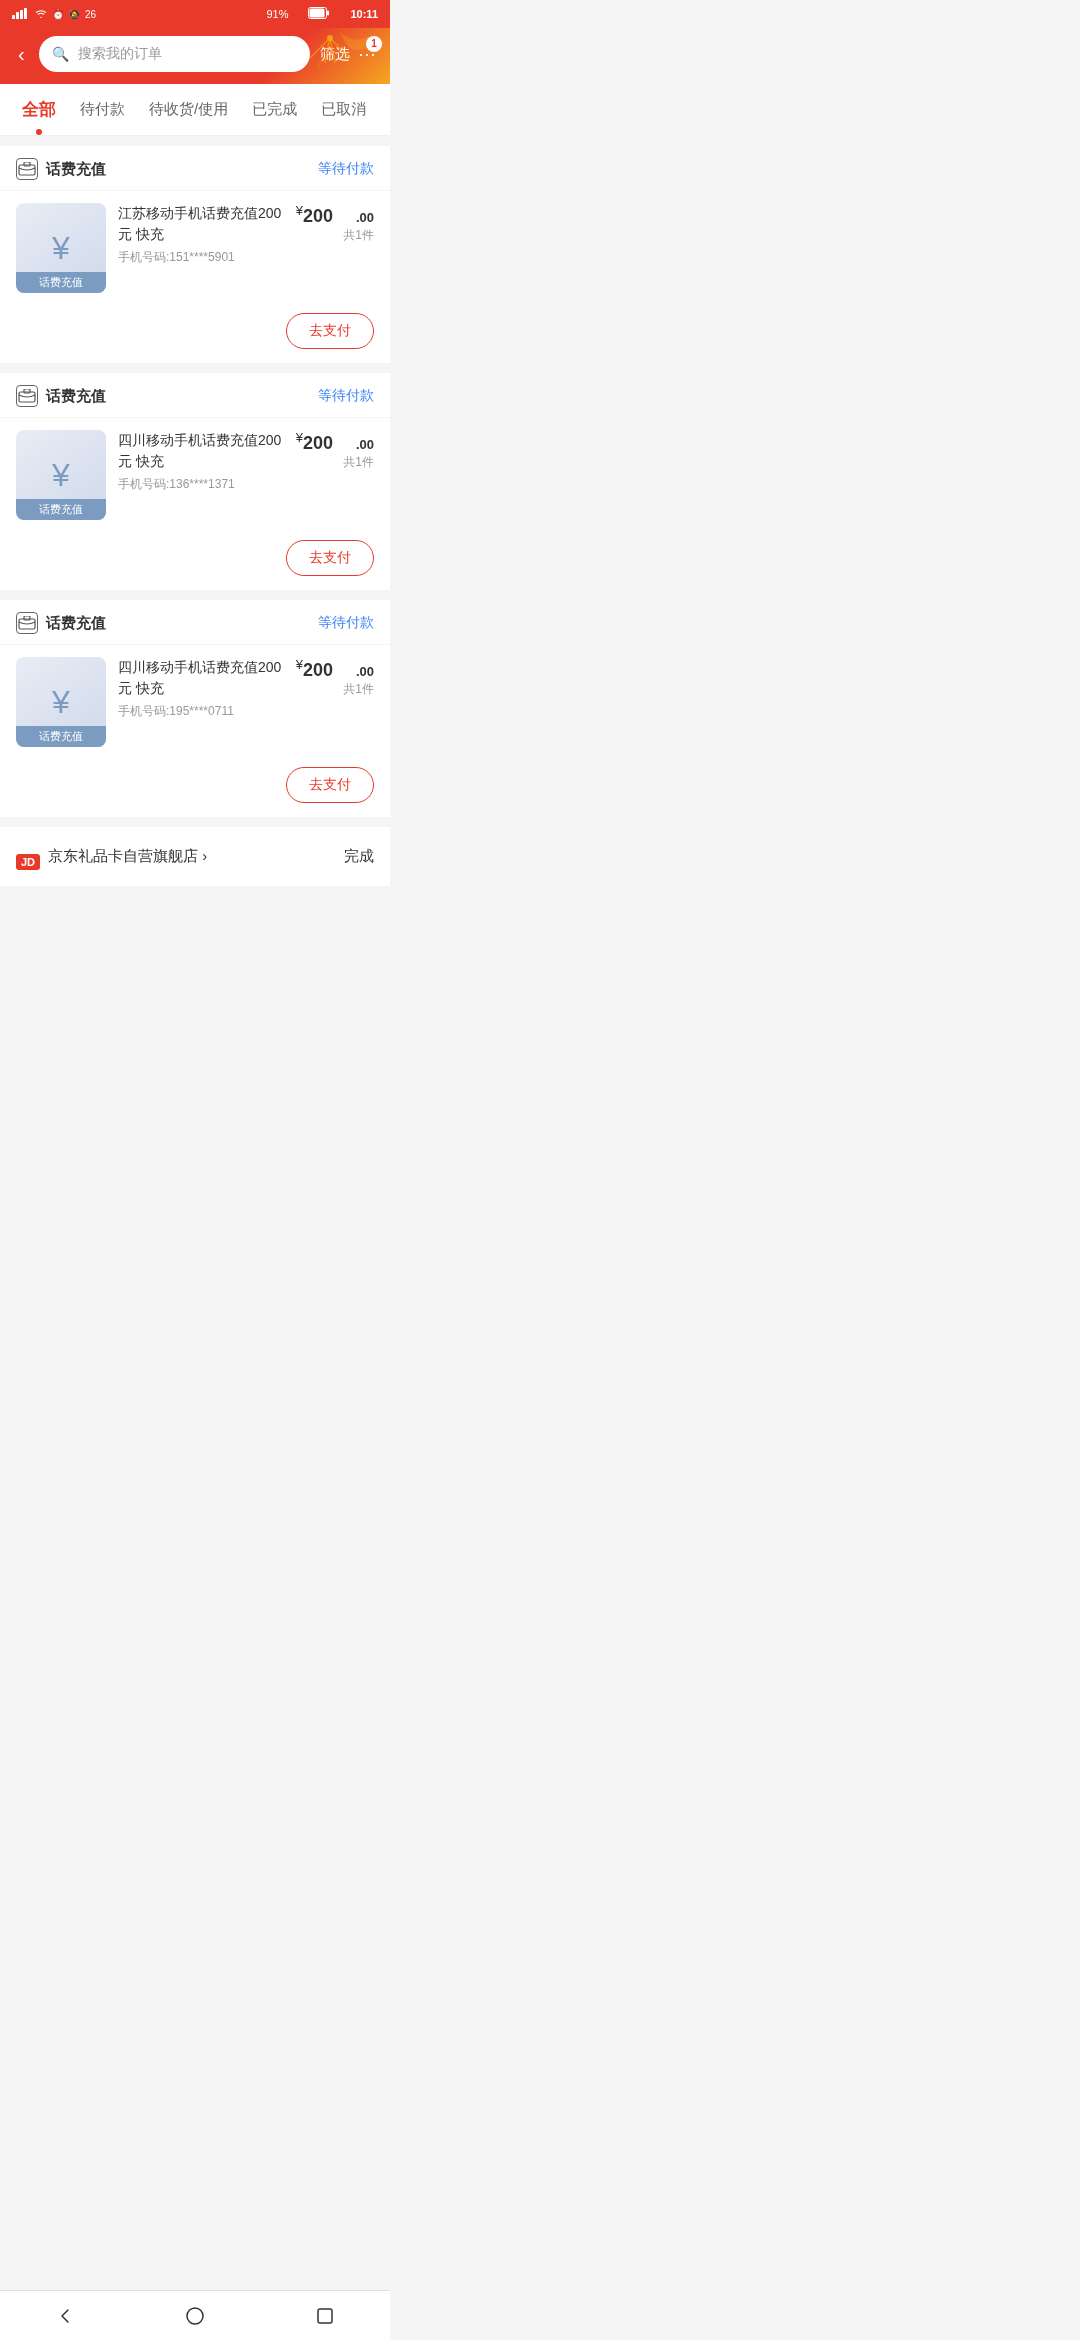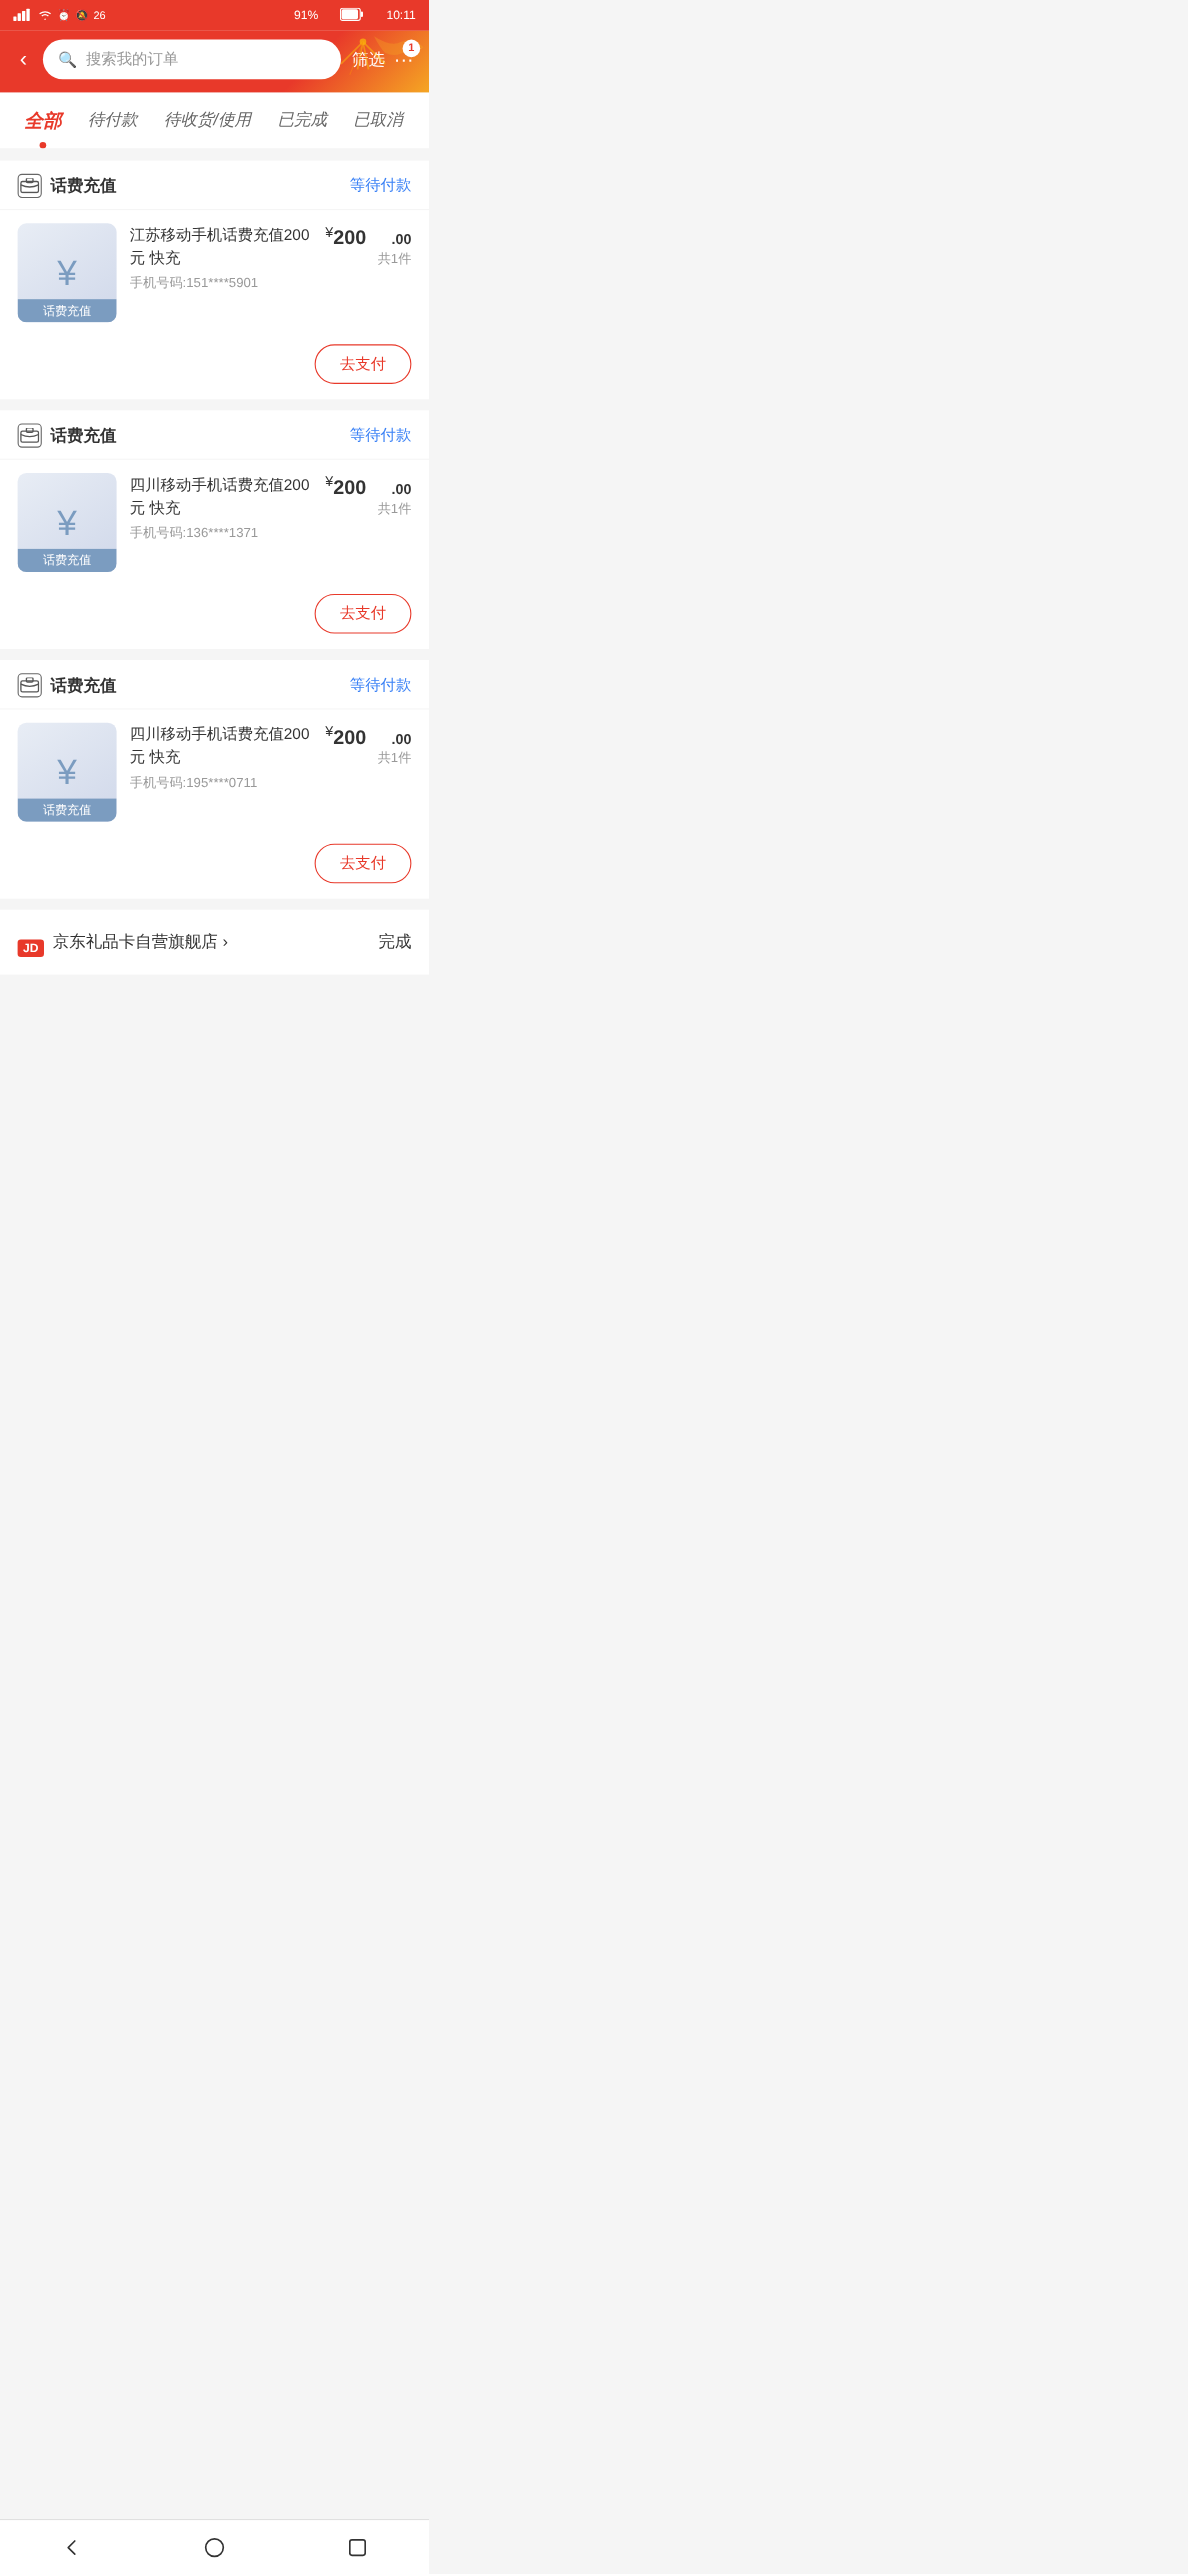--- a/index.html
+++ b/index.html
@@ -92,21 +92,20 @@
     
     .tabs {
       background: white;
       display: flex;
       align-items: center;
       padding: 0 10px;
       border-bottom: 1px solid #f0f0f0;
       overflow-x: auto;
       white-space: nowrap;
       scrollbar-width: none;
-      font-style: italic;
     }
     .tabs::-webkit-scrollbar { display: none; }
     .tab {
       padding: 14px 12px;
       font-size: 15px;
       color: #666;
       cursor: pointer;
       position: relative;
       flex-shrink: 0;
     }
@@ -338,21 +337,21 @@
   </div>
   <div class="status-right">
     <span>91%</span>
     <span>
       <svg width="22" height="12" viewBox="0 0 22 12" fill="none">
         <rect x="0.5" y="0.5" width="18" height="11" rx="2" stroke="white" stroke-width="1"></rect>
         <rect x="1.5" y="1.5" width="15" height="9" rx="1.5" fill="white"></rect>
         <rect x="19" y="3.5" width="2" height="5" rx="1" fill="white"></rect>
       </svg>
     </span>
-    <span style="font-weight:400;">10:11</span>
+    <span style="font-weight:700;">10:11</span>
   </div>
 </div>
 
 <div class="header">
 
   <svg class="header-decoration" viewBox="0 0 120 60">
     <circle cx="60" cy="10" r="3" fill="#ffd700" opacity="0.8"></circle>
     <line x1="60" y1="10" x2="40" y2="30" stroke="#ffd700" stroke-width="1.5" opacity="0.6"></line>
     <line x1="60" y1="10" x2="80" y2="30" stroke="#ffd700" stroke-width="1.5" opacity="0.6"></line>
     <line x1="60" y1="10" x2="55" y2="35" stroke="#ffd700" stroke-width="1.5" opacity="0.6"></line>

